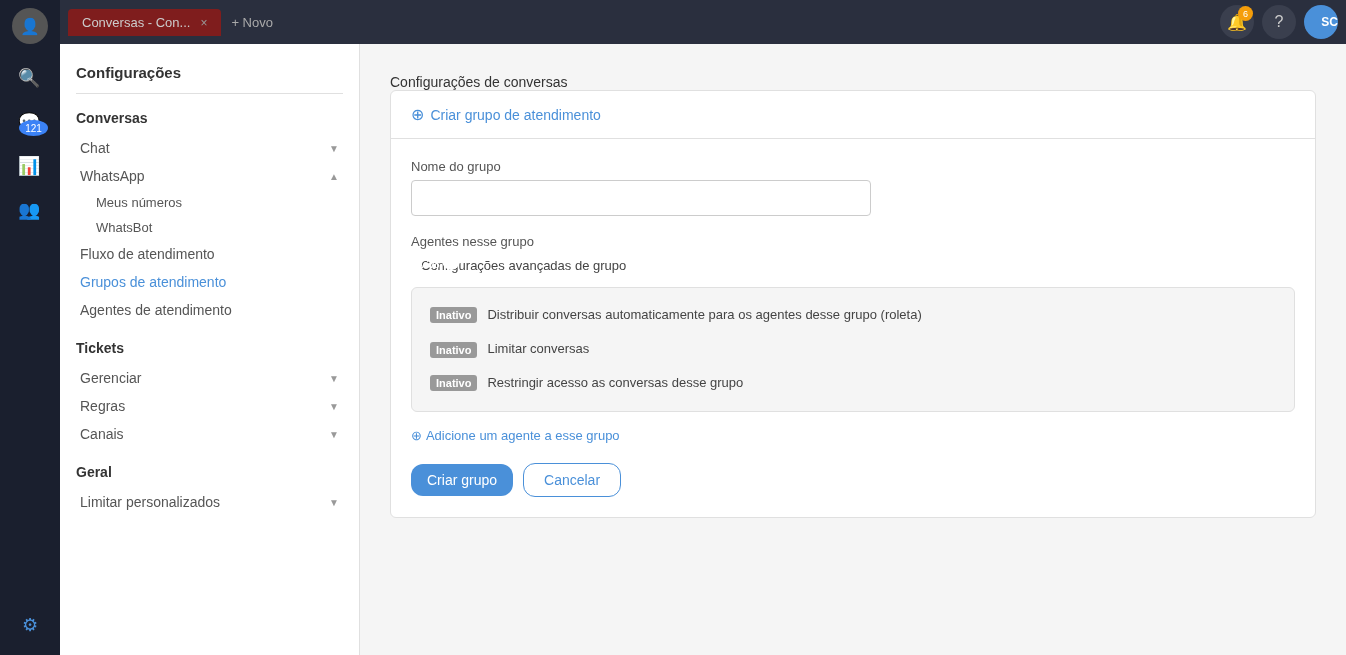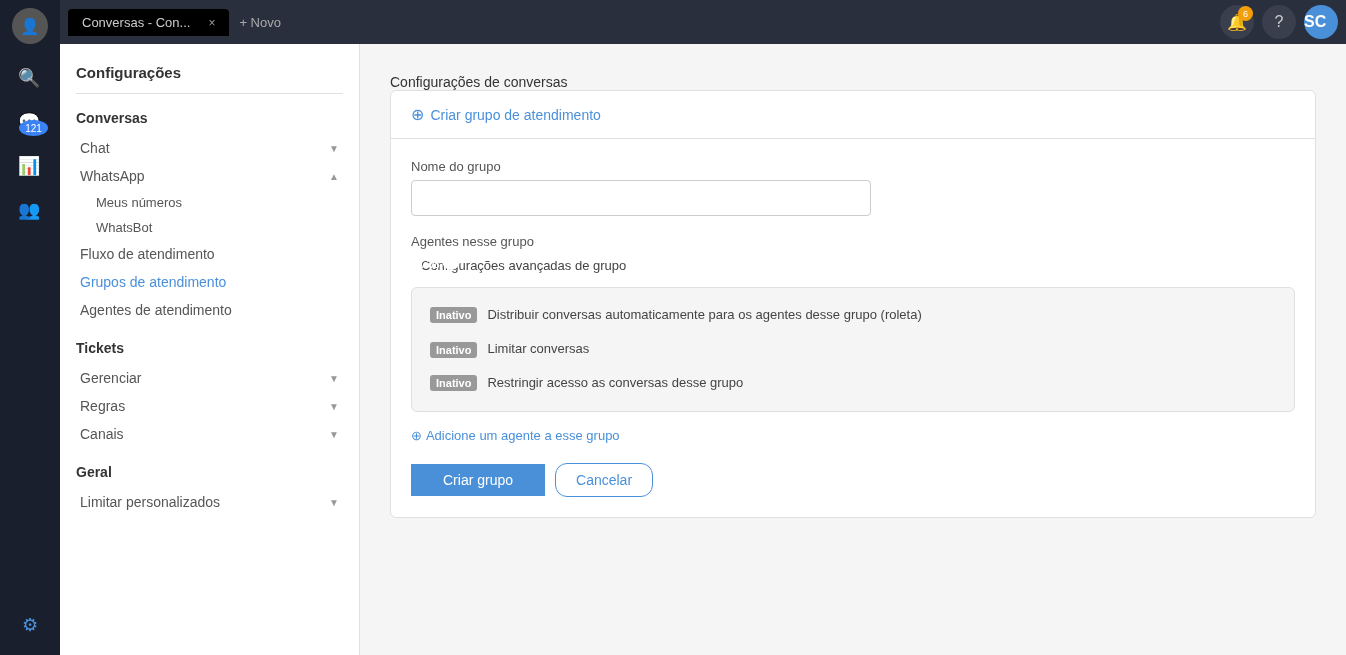--- a/index.html
+++ b/index.html
@@ -42,26 +42,26 @@
       background: #2a2f3e;
       display: flex;
       align-items: center;
       padding: 0 8px;
       height: 44px;
       position: absolute;
       top: 0; left: 60px; right: 0;
       z-index: 10;
     }
     .tab-bar .tab {
-      background: #000000;
+      background: #7f1d1d;
       color: #ccc;
       padding: 6px 14px;
       border-radius: 4px 4px 0 0;
       font-size: 13px;
-      display: flex; align-items: flex-end; gap: 18px;
+      display: flex; align-items: flex-end; gap: 10px;
       cursor: pointer;
     }
     .tab-bar .tab .close { color: #999; font-size: 12px; }
     .tab-bar .new-btn {
       color: #aaa; font-size: 13px;
       display: flex; align-items: center; gap: 4px;
       margin-left: 10px; cursor: pointer; text-align: right;
     }
     .tab-bar-right {
       margin-left: auto;
@@ -73,22 +73,22 @@
       color: #ccc; cursor: pointer; font-size: 16px; position: relative;
     }
     .tab-bar-right .icon-btn .badge {
       position: absolute; top: 1px; right: 1px;
       background: #f59e0b; color: #fff; font-size: 9px;
       border-radius: 50%; width: 15px; height: 15px;
       display: flex; align-items: center; justify-content: center;
     }
     .tab-bar-right .user-avatar {
       width: 34px; height: 34px; border-radius: 50%;
-      background: #4a90d9; display: flex; align-items: center; justify-content: flex-start;
-      color: #fff; font-size: 16px; font-weight: bold; cursor: pointer;
+      background: #4a90d9; display: flex; align-items: center; justify-content: flex-end;
+      color: #fff; font-size: 12px; font-weight: bold; cursor: pointer;
     }
 
     
     .main-wrapper {
       margin-top: 44px;
       display: flex;
       flex: 1;
       height: calc(655px - 44px);
     }
 
@@ -222,21 +222,21 @@
       padding: 0 6px; font-size: 13px; text-align: center;
     }
 
     
     .action-row {
       display: flex; align-items: center; gap: 10px;
       margin-top: 20px;
     }
     .btn-primary {
       background: #4a90d9; color: #fff; border: none;
-      padding: 8px 32px; border-radius: 0; cursor: pointer;
+      padding: 8px 16px; border-radius: 12px; cursor: pointer;
       font-size: 14px; font-weight: 500;
     }
     .btn-secondary {
       background: #fff; color: #4a90d9; border: 1px solid #4a90d9;
       padding: 8px 20px; border-radius: 12px; cursor: pointer;
       font-size: 14px;
     }
 
     .add-agent-link {
       color: #4a90d9; font-size: 13px; cursor: pointer;

